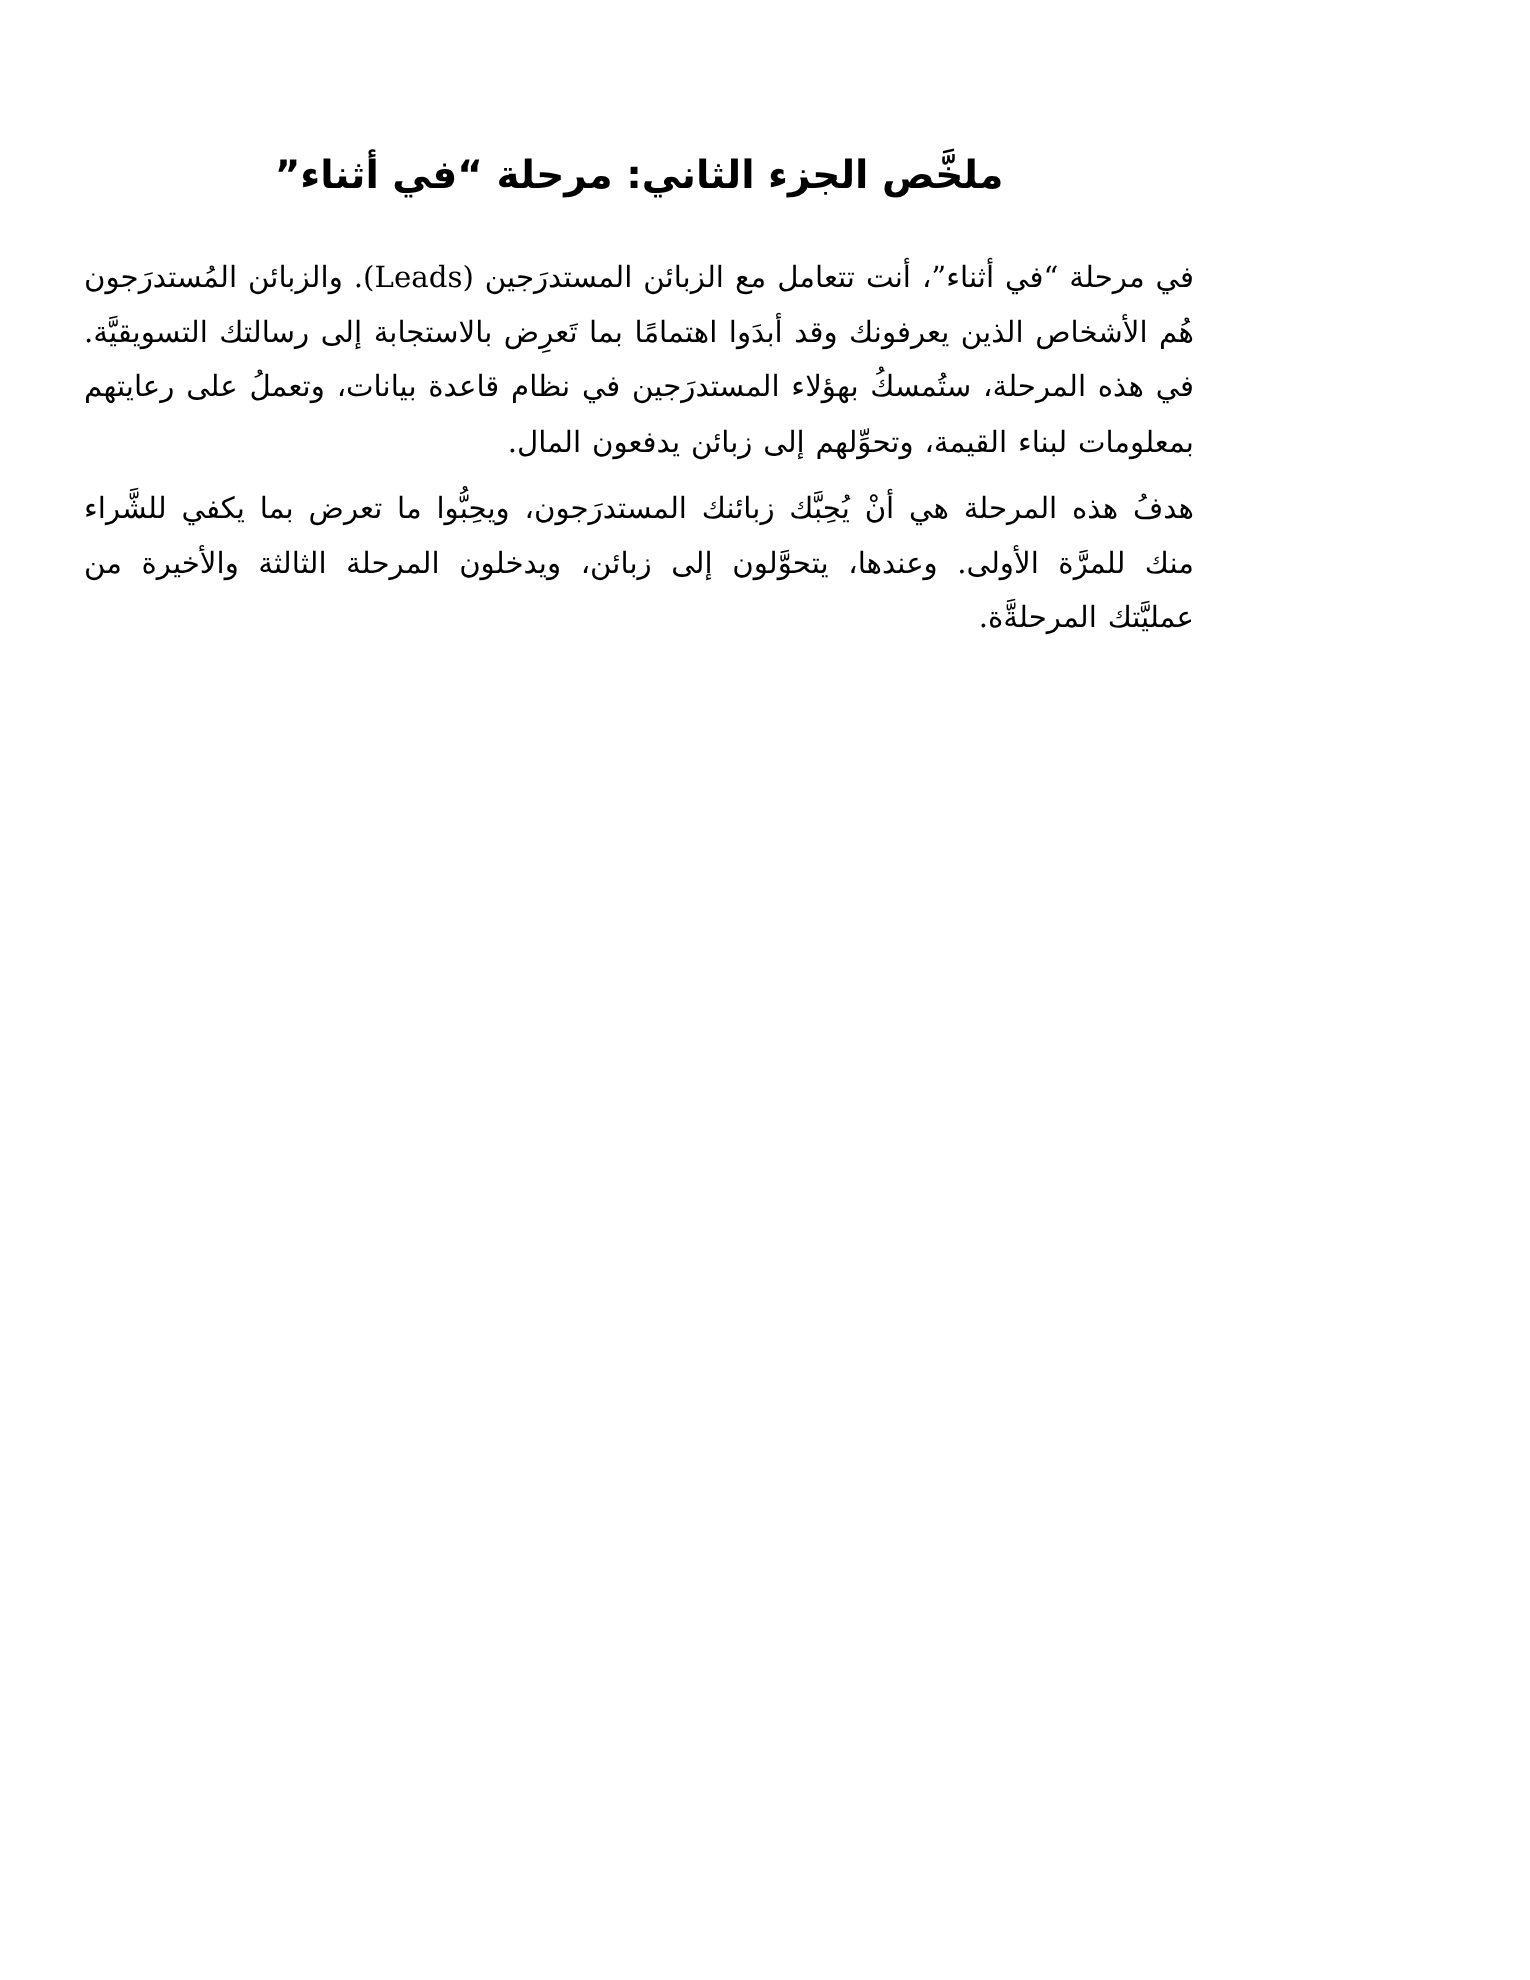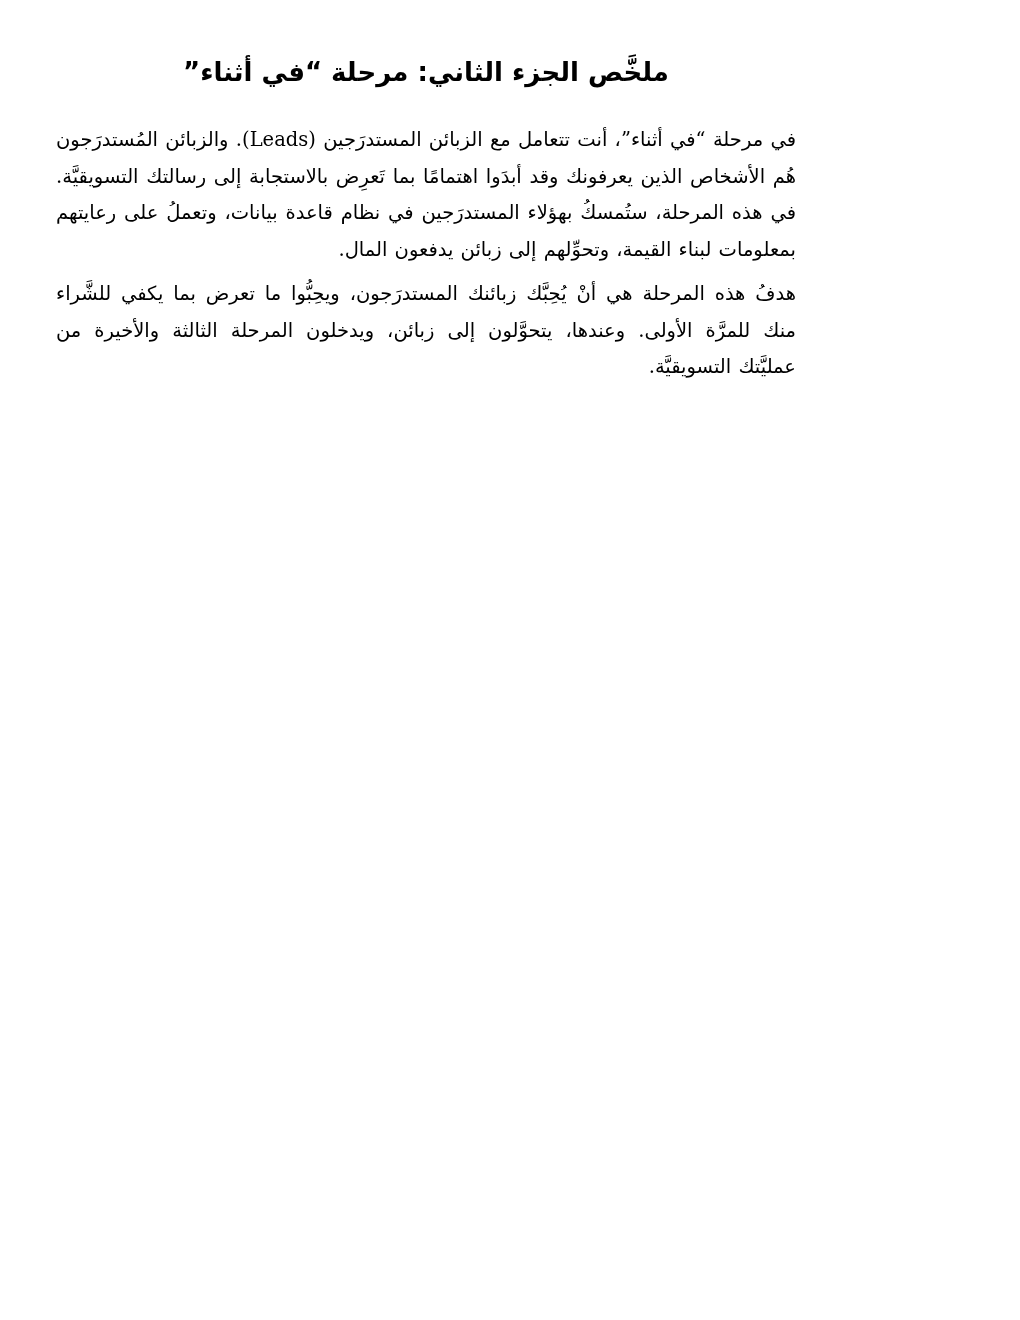--- a/index.html
+++ b/index.html
@@ -10,21 +10,21 @@
     margin: 0 auto;
     font-family: "DejaVu Serif", "DejaVu Sans", serif;
     color: #000000;
     overflow: hidden;
   }
   .page {
     position: relative;
     width: 852px;
     height: 1320px;
     background: #ffffff;
-    padding-top: 53px;
+    padding-top: 98px;
   }
   .doc-title {
     direction: rtl;
     unicode-bidi: plaintext;
     text-align: center;
     font-family: "DejaVu Sans", "Liberation Sans", sans-serif;
     font-weight: 700;
     font-size: 26px;
     line-height: 38px;
     color: #000000;
@@ -46,15 +46,15 @@
     word-spacing: 1px;
   }
 </style>
 </head>
 <body>
 
 <div class="page">
   <h1 class="doc-title">ملخَّص الجزء الثاني: مرحلة “في أثناء”</h1>
   <div class="doc-body">
     <p class="doc-para">في مرحلة “في أثناء”، أنت تتعامل مع الزبائن المستدرَجين (Leads). والزبائن المُستدرَجون هُم الأشخاص الذين يعرفونك وقد أبدَوا اهتمامًا بما تَعرِض بالاستجابة إلى رسالتك التسويقيَّة. في هذه المرحلة، ستُمسكُ بهؤلاء المستدرَجين في نظام قاعدة بيانات، وتعملُ على رعايتهم بمعلومات لبناء القيمة، وتحوِّلهم إلى زبائن يدفعون المال.</p>
-    <p class="doc-para">هدفُ هذه المرحلة هي أنْ يُحِبَّك زبائنك المستدرَجون، ويحِبُّوا ما تعرض بما يكفي للشَّراء منك للمرَّة الأولى. وعندها، يتحوَّلون إلى زبائن، ويدخلون المرحلة الثالثة والأخيرة من عمليَّتك التسويقيَّة.</p>
+    <p class="doc-para">هدفُ هذه المرحلة هي أنْ يُحِبَّك زبائنك المستدرَجون، ويحِبُّوا ما تعرض بما يكفي للشَّراء منك للمرَّة الأولى. وعندها، يتحوَّلون إلى زبائن، ويدخلون المرحلة الثالثة والأخيرة من عمليَّتك المرحلةَّة.</p>
   </div>
 </div>
 
 </body></html>

